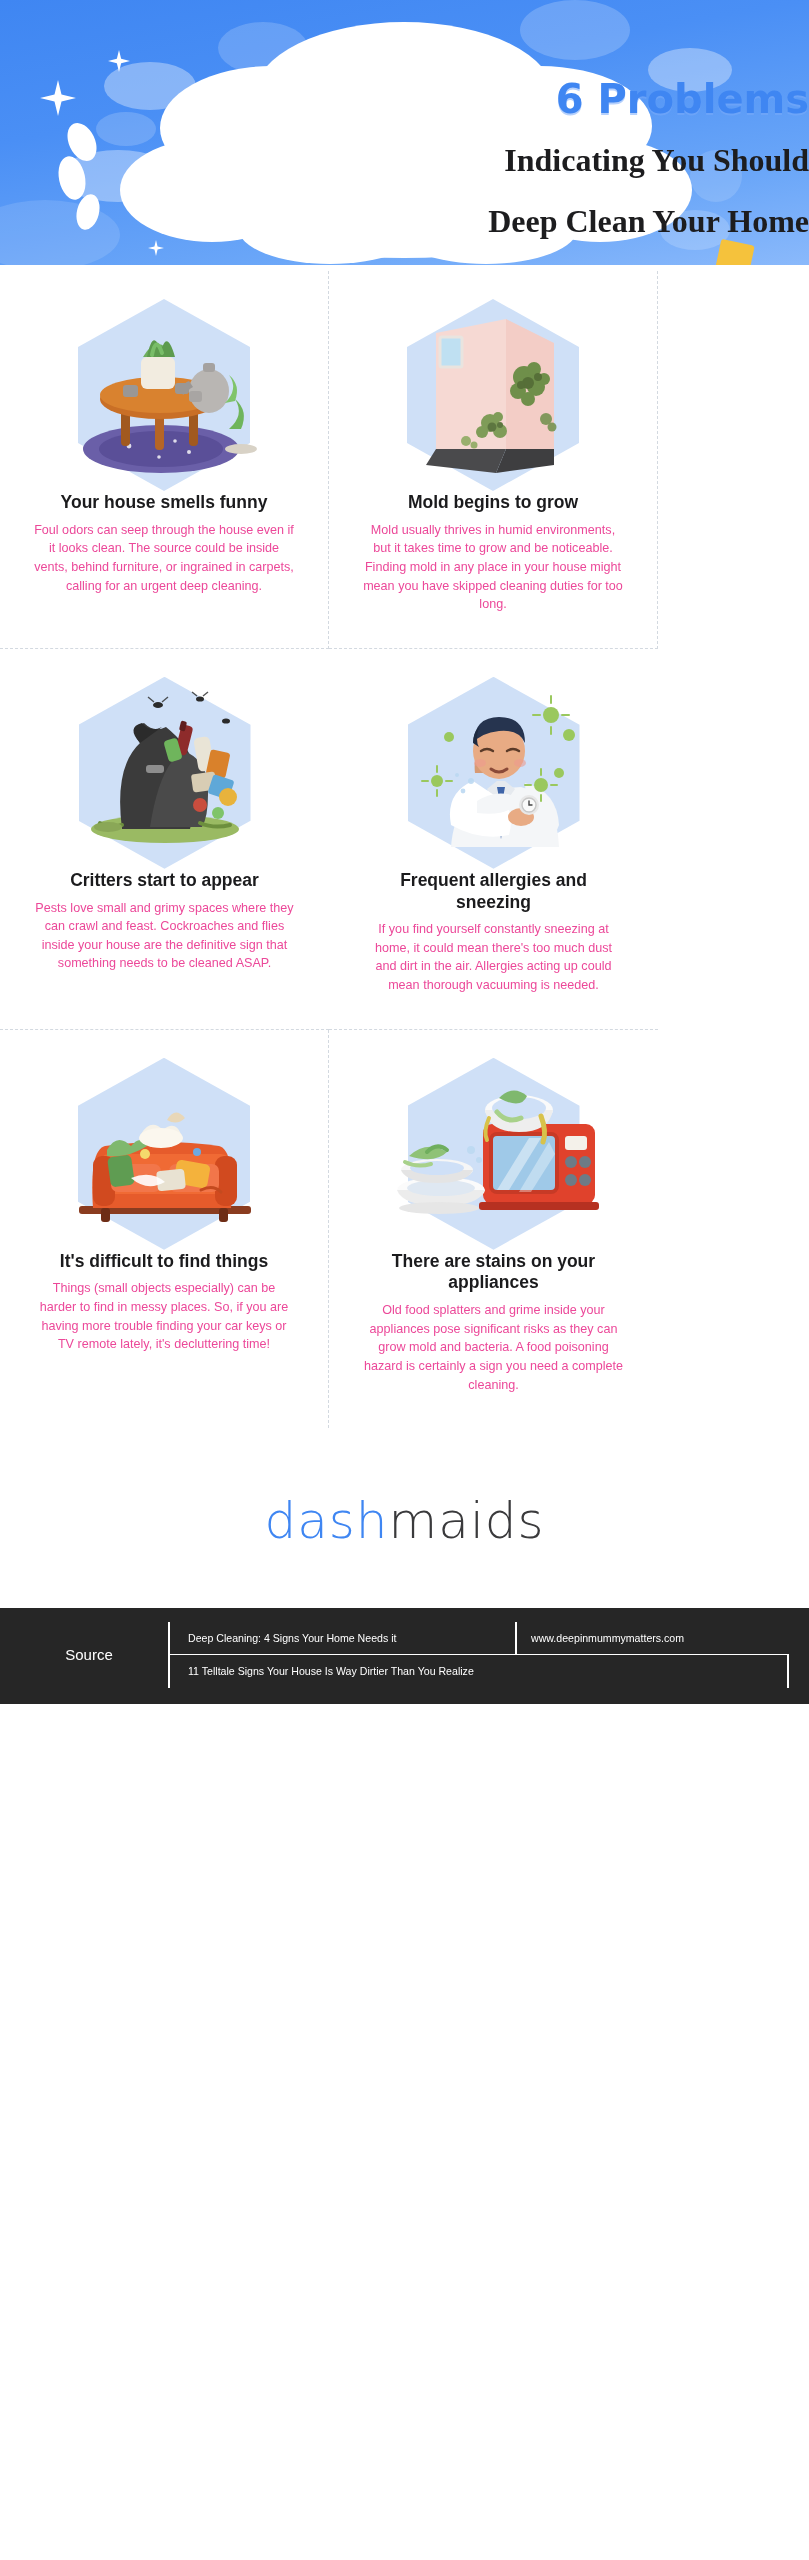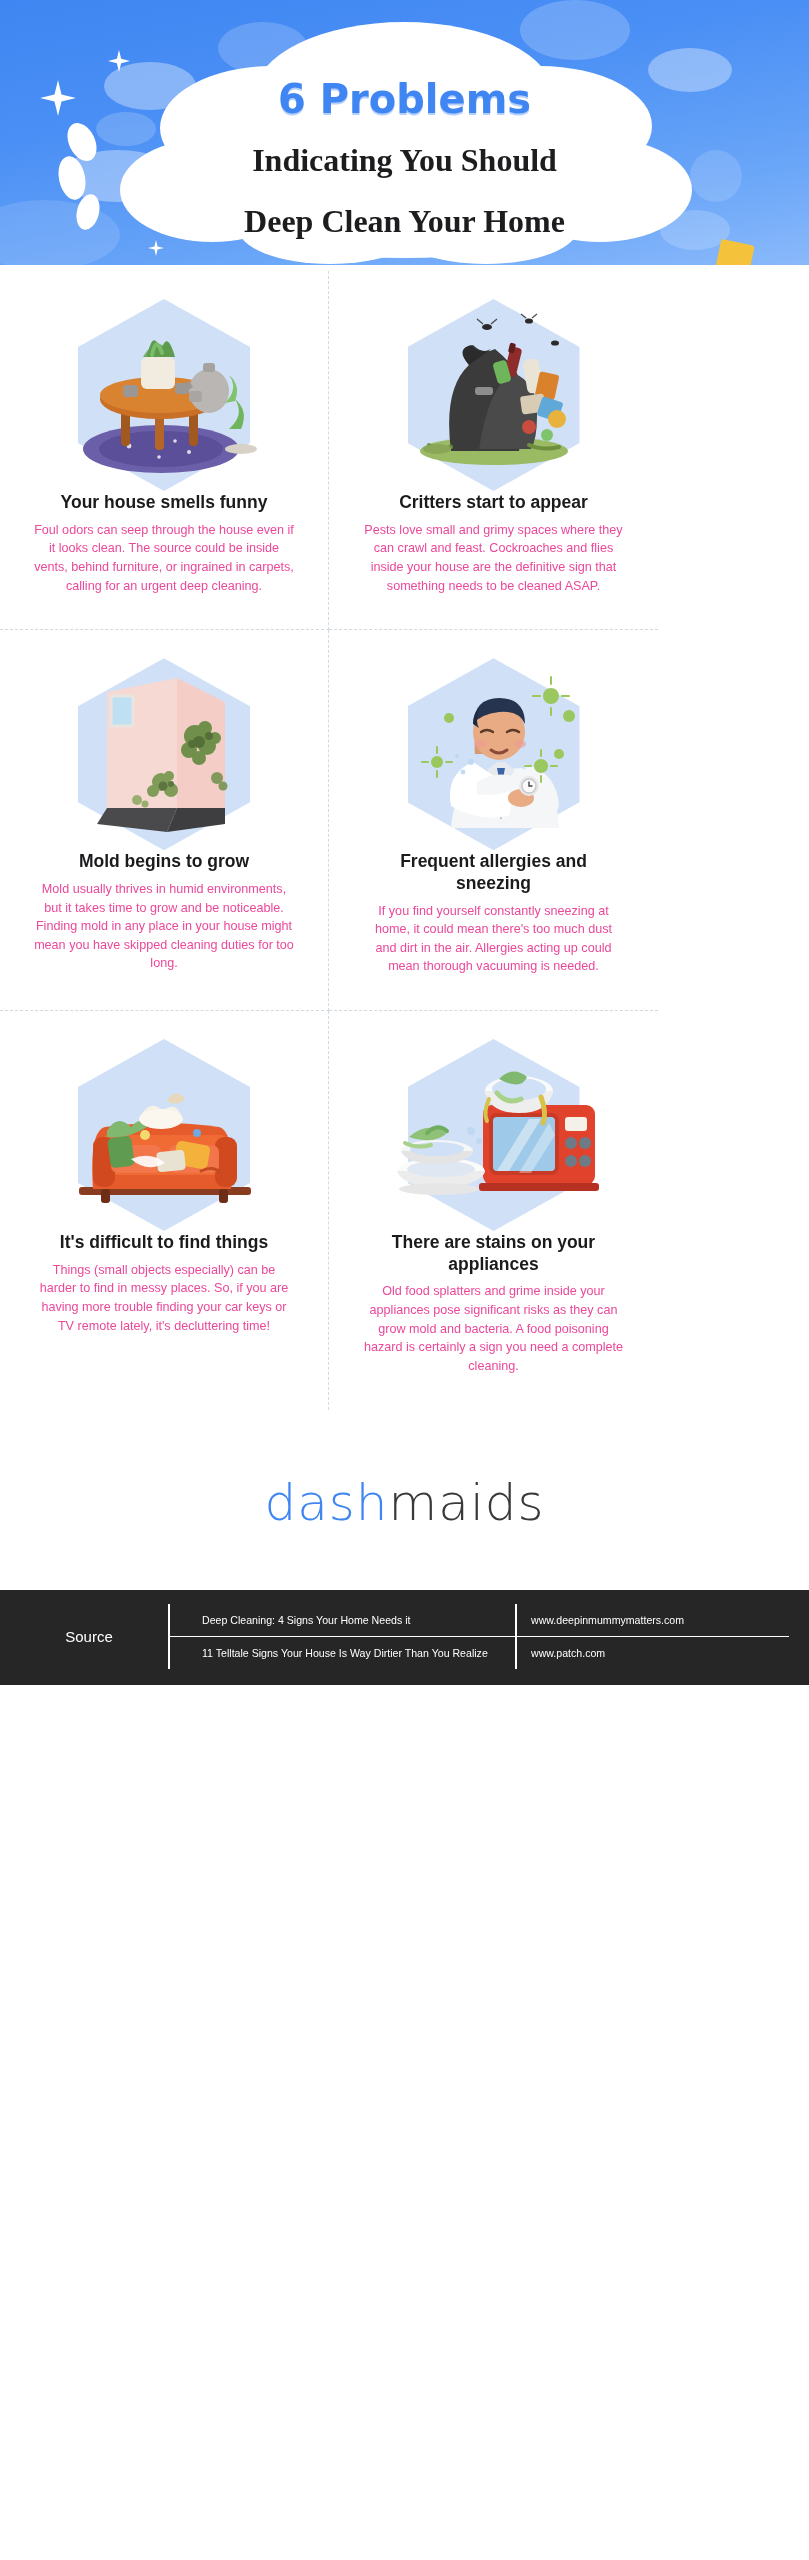--- a/index.html
+++ b/index.html
@@ -33,21 +33,21 @@
   .hdr-blob.b6 { width:150px;height:70px;left:-30px;top:200px;background:rgba(255,255,255,0.12); }
   .hdr-blob.b7 { width:110px;height:60px;left:520px;top:0px;background:rgba(255,255,255,0.20); }
 
   
   .cloud { position:absolute; left:0; top:0; width:809px; height:265px; }
 
   .sparkle { position:absolute; }
   .sparkle svg { display:block; }
 
   .hdr-title-wrap {
-    position:absolute; left:0; top:78px; width:809px; text-align:center; z-index:6;
+    position:absolute; left:0; top:78px; width:809px; text-align:right; z-index:6;
   }
   .t-main {
     font-family:"DejaVu Sans", sans-serif;
     font-size:40px; font-weight:bold; color:#3f86f2;
     letter-spacing:0px; line-height:1.05;
     text-shadow:0 2px 0 rgba(120,170,250,0.55);
   }
   .t-sub {
     font-family:Liberation Serif, serif;
     font-size:32px; font-weight:bold; color:#1d1d1f;
@@ -120,24 +120,25 @@
   .footer-label {
     color:#ffffff; font-size:15px; font-family:"Liberation Sans", sans-serif;
     width:148px; display:flex; align-items:center; justify-content:center;
     padding-right:10px;
   }
   .footer-table { flex:1; border-left:2px solid #ffffff; }
   .f-row { display:flex; }
   .f-row.top { border-bottom:1.5px solid #ffffff; }
   .f-title {
     flex:1; color:#ffffff; font-size:10.6px; line-height:1.34;
-    padding:9px 10px 9px 32px;
+    padding:9px 10px 9px 6px;
     font-family:"Liberation Sans", sans-serif;
     display:flex; align-items:center;
     border-right:2px solid #ffffff;
+    margin-left:12px;
   }
   .f-url {
     width:272px; color:#ffffff; font-size:10.6px;
     padding:9px 6px 9px 14px;
     font-family:"Liberation Sans", sans-serif;
     display:flex; align-items:center;
   }
 </style>
 </head>
 <body>
@@ -240,20 +241,67 @@
           <rect x="140" y="92" width="13" height="11" rx="3" fill="#a8a5a3"></rect>
           <path d="M176 104 q14 -14 4 -28 q12 10 6 26 z" fill="#7fc46a"></path>
           <path d="M180 130 q16 -14 6 -30 q14 12 6 30 z" fill="#6fb55c"></path>
           <ellipse cx="192" cy="150" rx="16" ry="5" fill="#d8d2c6"></ellipse>
         </svg>
       </div>
       <div class="card-title">Your house smells funny</div>
       <div class="card-body">Foul odors can seep through the house even if it looks clean. The source could be inside vents, behind furniture, or ingrained in carpets, calling for an urgent deep cleaning.</div>
     </div>
 
+    <div class="cell col-left row-sep">
+      <div class="illus-wrap">
+        <div class="hexbg"></div>
+        <svg class="scene" viewBox="0 0 230 185">
+          <path d="M58 34 L128 20 L128 150 L58 150 Z" fill="#f6d9d3"></path>
+          <path d="M128 20 L176 44 L176 150 L128 150 Z" fill="#f3cdc6"></path>
+          <rect x="62" y="38" width="22" height="30" rx="2" fill="#bfe0f2"></rect>
+          <rect x="62" y="38" width="22" height="30" rx="2" fill="none" stroke="#e9e4df" stroke-width="3"></rect>
+          <path d="M128 150 L176 150 L176 166 L118 174 Z" fill="#3e3e40"></path>
+          <path d="M58 150 L128 150 L118 174 L48 166 Z" fill="#4a4a4c"></path>
+          <g fill="#6f8f4a">
+            <circle cx="146" cy="78" r="11"></circle>
+              <circle cx="158" cy="88" r="9"></circle>
+            <circle cx="140" cy="92" r="8"></circle>
+              <circle cx="156" cy="70" r="7"></circle>
+            <circle cx="166" cy="80" r="6"></circle>
+              <circle cx="150" cy="100" r="7"></circle>
+          </g>
+          <g fill="#566f38">
+            <circle cx="150" cy="84" r="6"></circle>
+              <circle cx="160" cy="78" r="4"></circle>
+            <circle cx="143" cy="86" r="4"></circle>
+          </g>
+          <g fill="#7f9c58">
+            <circle cx="112" cy="124" r="9"></circle>
+              <circle cx="122" cy="132" r="7"></circle>
+            <circle cx="104" cy="133" r="6"></circle>
+              <circle cx="120" cy="118" r="5"></circle>
+          </g>
+          <g fill="#5d7640">
+              <circle cx="114" cy="128" r="4.5"></circle>
+              <circle cx="122" cy="126" r="3"></circle>
+            </g>
+          <g fill="#6f8f4a" opacity=".85">
+            <circle cx="168" cy="120" r="6"></circle>
+              <circle cx="174" cy="128" r="4.5"></circle>
+          </g>
+          <g fill="#8fab63" opacity=".9">
+            <circle cx="88" cy="142" r="5"></circle>
+              <circle cx="96" cy="146" r="3.5"></circle>
+          </g>
+        </svg>
+      </div>
+      <div class="card-title">Mold begins to grow</div>
+      <div class="card-body">Mold usually thrives in humid environments, but it takes time to grow and be noticeable. Finding mold in any place in your house might mean you have skipped cleaning duties for too long.</div>
+    </div>
+
     <div class="cell row-sep">
       <div class="illus-wrap">
         <div class="hexbg"></div>
         <svg class="scene" viewBox="0 0 230 185">
           <ellipse cx="115" cy="152" rx="74" ry="14" fill="#9aba63"></ellipse>
           <path d="M72 152 q-8 -62 18 -86 q-12 -16 4 -20 q10 10 22 4 q22 18 26 34 q6 40 -2 68 z" fill="#3b3b3b"></path>
           <path d="M90 66 q-14 -16 2 -20 q8 10 20 4 z" fill="#2b2b2b"></path>
           <path d="M100 150 q10 -64 34 -76 q26 10 24 44 q0 22 -6 32 z" fill="#4a4a4a"></path>
           <rect x="96" y="88" width="18" height="8" rx="3" fill="#8d8d8d"></rect>
           <rect x="128" y="48" width="12" height="30" rx="4" fill="#8e2b2b" transform="rotate(14 134 63)"></rect>
@@ -277,67 +325,20 @@
           <g stroke="#2b2b2b" stroke-width="1.4" fill="none" opacity=".8">
             <path d="M104 25 l-6 -5"></path>
               <path d="M112 25 l6 -5"></path>
             <path d="M147 19 l-5 -4"></path>
               <path d="M153 19 l5 -4"></path>
           </g>
         </svg>
       </div>
       <div class="card-title">Critters start to appear</div>
       <div class="card-body">Pests love small and grimy spaces where they can crawl and feast. Cockroaches and flies inside your house are the definitive sign that something needs to be cleaned ASAP.</div>
-    </div>
-
-    <div class="cell col-left row-sep">
-      <div class="illus-wrap">
-        <div class="hexbg"></div>
-        <svg class="scene" viewBox="0 0 230 185">
-          <path d="M58 34 L128 20 L128 150 L58 150 Z" fill="#f6d9d3"></path>
-          <path d="M128 20 L176 44 L176 150 L128 150 Z" fill="#f3cdc6"></path>
-          <rect x="62" y="38" width="22" height="30" rx="2" fill="#bfe0f2"></rect>
-          <rect x="62" y="38" width="22" height="30" rx="2" fill="none" stroke="#e9e4df" stroke-width="3"></rect>
-          <path d="M128 150 L176 150 L176 166 L118 174 Z" fill="#3e3e40"></path>
-          <path d="M58 150 L128 150 L118 174 L48 166 Z" fill="#4a4a4c"></path>
-          <g fill="#6f8f4a">
-            <circle cx="146" cy="78" r="11"></circle>
-              <circle cx="158" cy="88" r="9"></circle>
-            <circle cx="140" cy="92" r="8"></circle>
-              <circle cx="156" cy="70" r="7"></circle>
-            <circle cx="166" cy="80" r="6"></circle>
-              <circle cx="150" cy="100" r="7"></circle>
-          </g>
-          <g fill="#566f38">
-            <circle cx="150" cy="84" r="6"></circle>
-              <circle cx="160" cy="78" r="4"></circle>
-            <circle cx="143" cy="86" r="4"></circle>
-          </g>
-          <g fill="#7f9c58">
-            <circle cx="112" cy="124" r="9"></circle>
-              <circle cx="122" cy="132" r="7"></circle>
-            <circle cx="104" cy="133" r="6"></circle>
-              <circle cx="120" cy="118" r="5"></circle>
-          </g>
-          <g fill="#5d7640">
-              <circle cx="114" cy="128" r="4.5"></circle>
-              <circle cx="122" cy="126" r="3"></circle>
-            </g>
-          <g fill="#6f8f4a" opacity=".85">
-            <circle cx="168" cy="120" r="6"></circle>
-              <circle cx="174" cy="128" r="4.5"></circle>
-          </g>
-          <g fill="#8fab63" opacity=".9">
-            <circle cx="88" cy="142" r="5"></circle>
-              <circle cx="96" cy="146" r="3.5"></circle>
-          </g>
-        </svg>
-      </div>
-      <div class="card-title">Mold begins to grow</div>
-      <div class="card-body">Mold usually thrives in humid environments, but it takes time to grow and be noticeable. Finding mold in any place in your house might mean you have skipped cleaning duties for too long.</div>
     </div>
 
     <div class="cell row-sep">
       <div class="illus-wrap">
         <div class="hexbg"></div>
         <svg class="scene" viewBox="0 0 230 185">
           <path d="M72 170 q4 -52 44 -58 l26 -2 q36 8 38 60 z" fill="#f4f6f8"></path>
           <path d="M108 112 l14 20 l14 -20 l-10 -8 h-8 z" fill="#e6eaef"></path>
           <path d="M118 110 l4 22 l4 -22 z" fill="#3e64a8"></path>
           <path d="M116 126 l6 36 l6 -36 l-6 -6 z" fill="#3e64a8"></path>
@@ -471,18 +472,17 @@
 
   <div class="footer">
     <div class="footer-label">Source</div>
     <div class="footer-table">
       <div class="f-row top">
         <div class="f-title">Deep Cleaning: 4 Signs Your Home Needs it</div>
         <div class="f-url">www.deepinmummymatters.com</div>
       </div>
       <div class="f-row">
         <div class="f-title">11 Telltale Signs Your House Is Way Dirtier Than You Realize</div>
-        <div class="f-url">www.patch.com</div>
       </div>
     </div>
   </div>
 
 </div>
 
 </body></html>

